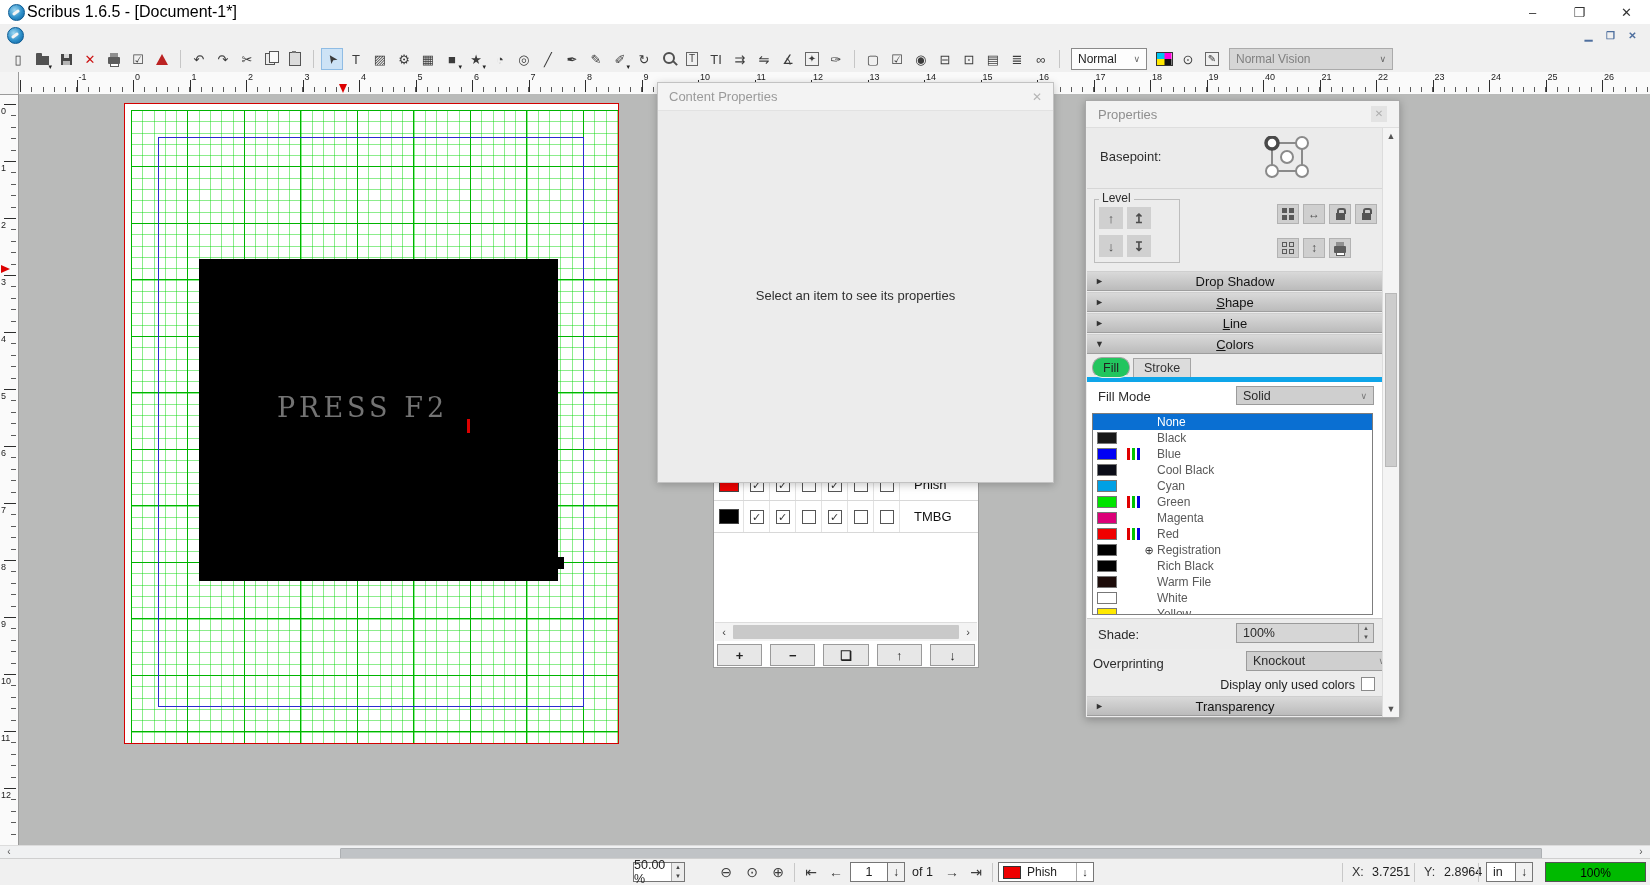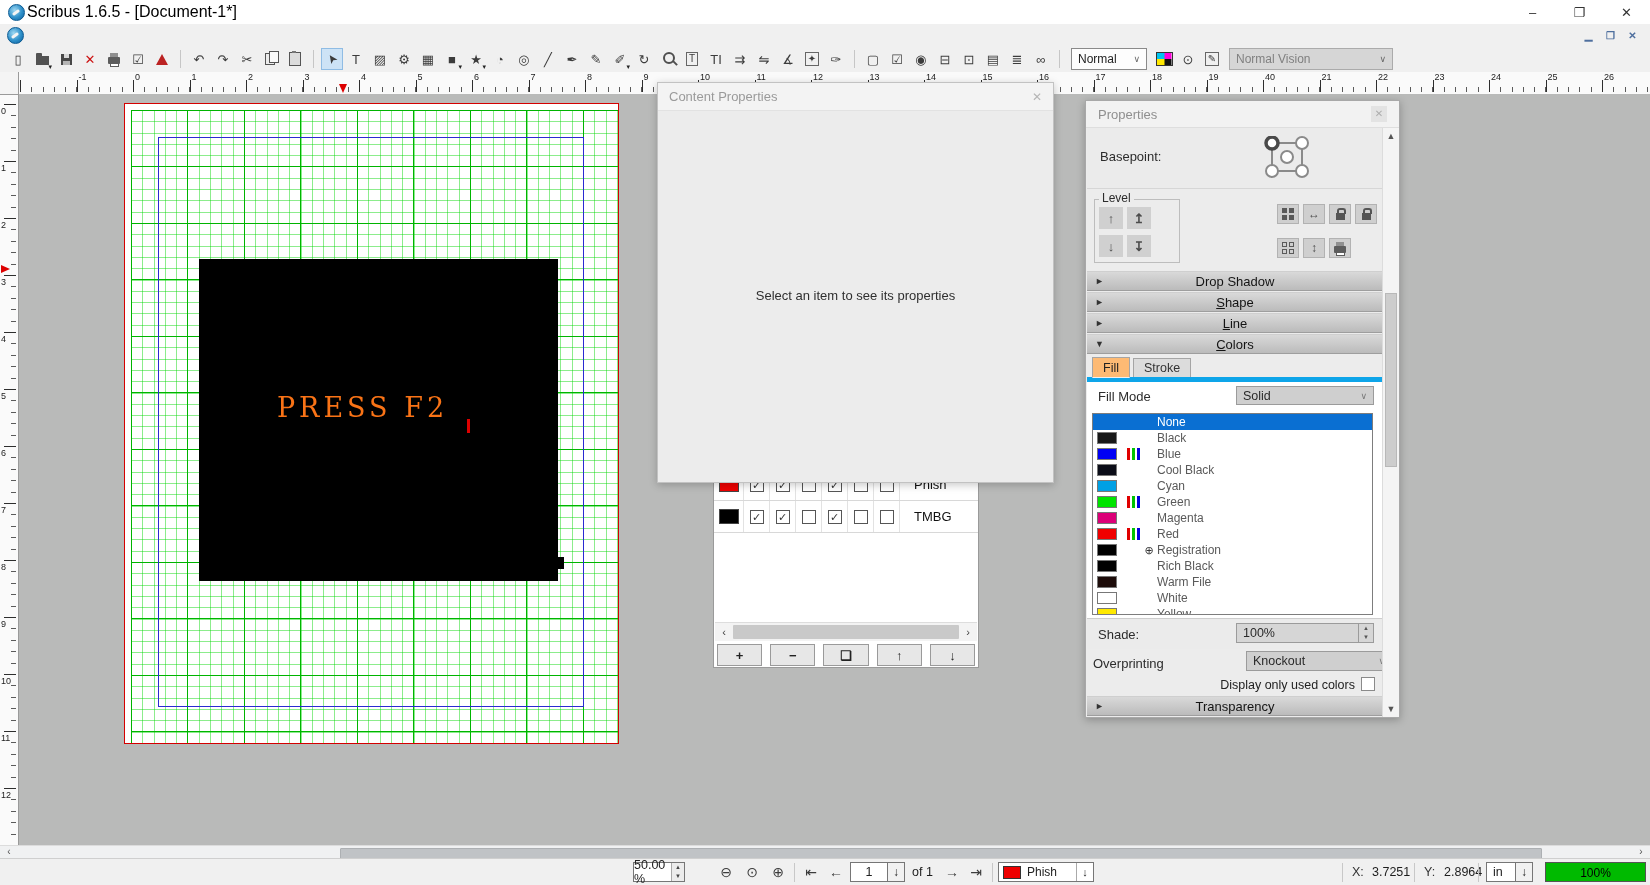--- a/index.html
+++ b/index.html
@@ -87,21 +87,21 @@
   .canvas{position:absolute;left:18px;top:94px;width:1632px;height:751px;background:#b9bab9;overflow:hidden;}
   .page{position:absolute;left:106px;top:9px;width:495px;height:641px;background:#fff;border:1px solid #d40000;box-sizing:border-box;}
   .page-grid{position:absolute;left:6px;top:6px;right:0;bottom:0;
     background-image:
       repeating-linear-gradient(to right,#00b400 0 1px,transparent 1px 56.5px),
       repeating-linear-gradient(to bottom,#00b400 0 1px,transparent 1px 56.5px),
       repeating-linear-gradient(to right,rgba(0,214,0,.45) 0 1px,transparent 1px 11.3px),
       repeating-linear-gradient(to bottom,rgba(0,214,0,.45) 0 1px,transparent 1px 11.3px);}
   .margins{position:absolute;left:33px;top:33px;width:426px;height:570px;border:1px solid #2a2ad2;box-sizing:border-box;}
   .text-frame{position:absolute;left:74px;top:155px;width:359px;height:322px;background:#000;}
-  .frame-text{position:absolute;left:0;right:32px;top:133px;text-align:center;color:#f97316;
+  .frame-text{position:absolute;left:0;right:32px;top:133px;text-align:center;color:#737373;
               font-family:"DejaVu Serif",serif;font-size:27px;letter-spacing:4px;white-space:nowrap;}
   .text-cursor{position:absolute;left:268px;top:160px;width:3px;height:14px;background:#dd0000;}
   .selection-handle{position:absolute;left:533px;top:463px;width:13px;height:12px;background:#000;}
 
   
   .h-scroll{position:absolute;left:0;top:845px;width:1650px;height:13px;background:#f0f1f2;border-top:1px solid #dcdcdc;}
   .hs-btn{position:absolute;top:0;width:14px;height:13px;text-align:center;line-height:12px;font-size:10px;color:#555;}
   .hs-thumb{position:absolute;left:340px;top:2px;width:1200px;height:9px;background:#c0c3c6;border:1px solid #adb0b3;border-radius:1px;}
   .statusbar{position:absolute;left:0;top:858px;width:1650px;height:27px;background:#f0f0f0;border-top:1px solid #cfcfcf;font-size:12.5px;}
   .sb-box{position:absolute;top:3px;height:20px;background:#fff;border:1px solid #767676;box-sizing:border-box;display:flex;align-items:center;}
@@ -157,21 +157,21 @@
   .lvl-btn{position:absolute;width:24px;height:22px;background:#d0d0d0;display:flex;align-items:center;justify-content:center;
            color:#4c4c4c;font-weight:bold;font-size:13px;}
   .pbtn{position:absolute;width:22px;height:20px;background:#cfcfcf;border:1px solid #b2b2b2;box-sizing:border-box;
         display:flex;align-items:center;justify-content:center;color:#525252;font-weight:bold;font-size:12px;}
   .sec-header{position:absolute;left:1px;width:296px;height:20px;background:linear-gradient(#d9d9d9,#bbbbbb);
               border-top:1px solid #cfcfcf;border-bottom:1px solid #9e9e9e;display:flex;align-items:center;justify-content:center;
               font-size:13px;color:#141414;box-sizing:border-box;}
   .sec-arrow{position:absolute;left:8px;font-size:9px;color:#333;}
   #sec-drop-shadow{top:170px;} #sec-shape{top:191px;} #sec-line{top:212px;} #sec-colors{top:233px;} #sec-transparency{top:595px;}
   .tab{position:absolute;height:21px;padding:0 10px;font-size:12.5px;display:flex;align-items:center;border:1px solid #a5a5a5;box-sizing:border-box;}
-  .tab-fill{left:6px;top:256px;background:#fdba74;border-bottom-color:#f0f0f0;z-index:2;}
+  .tab-fill{left:6px;top:256px;background:#22c55e;border-bottom-color:#f0f0f0;z-index:2;border-radius:10px;}
   .tab-stroke{left:47px;top:257px;height:20px;background:#dcdcdc;color:#333;}
   .colors-body{position:absolute;left:1px;top:276px;width:296px;height:241px;background:#fff;border-top:5px solid #0ea5e9;box-sizing:border-box;}
   .fm-label{position:absolute;left:11px;top:7px;color:#2c2c2c;}
   .dd-gray{background:#cfcfcf;border:1px solid #9b9b9b;font-size:12.5px;color:#2a2a2a;display:flex;align-items:center;
            padding:0 6px;box-sizing:border-box;}
   .dd-gray .chev{margin-left:auto;font-size:9px;color:#777;}
   .fm-dd{position:absolute;right:9px;top:4px;width:138px;height:19px;}
   .clr-list{position:absolute;left:5px;right:10px;top:31px;bottom:3px;border:1px solid #7d7d7d;background:#fff;overflow:hidden;}
   .clr-row{display:flex;align-items:center;height:16px;font-size:12px;color:#5a5a5a;}
   .clr-row.selected{background:#0a6fd2;color:#fff;}

